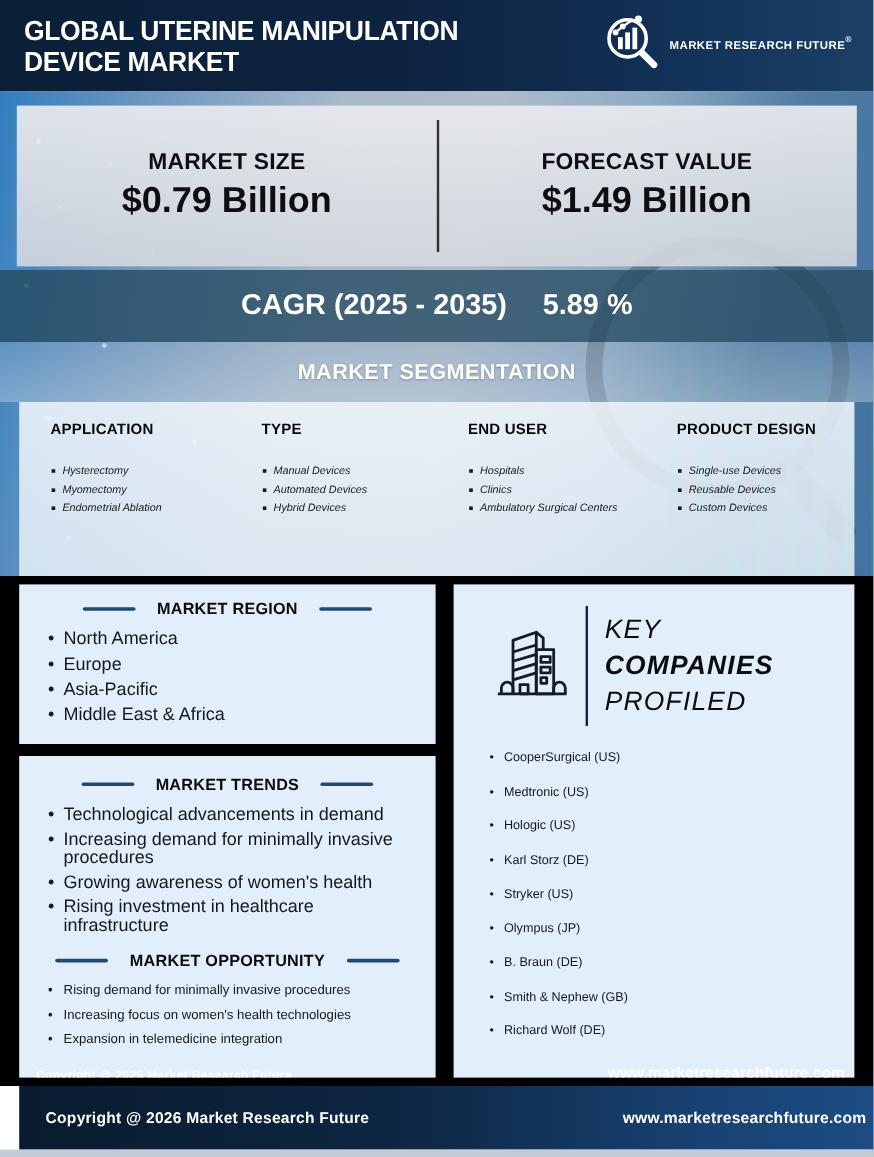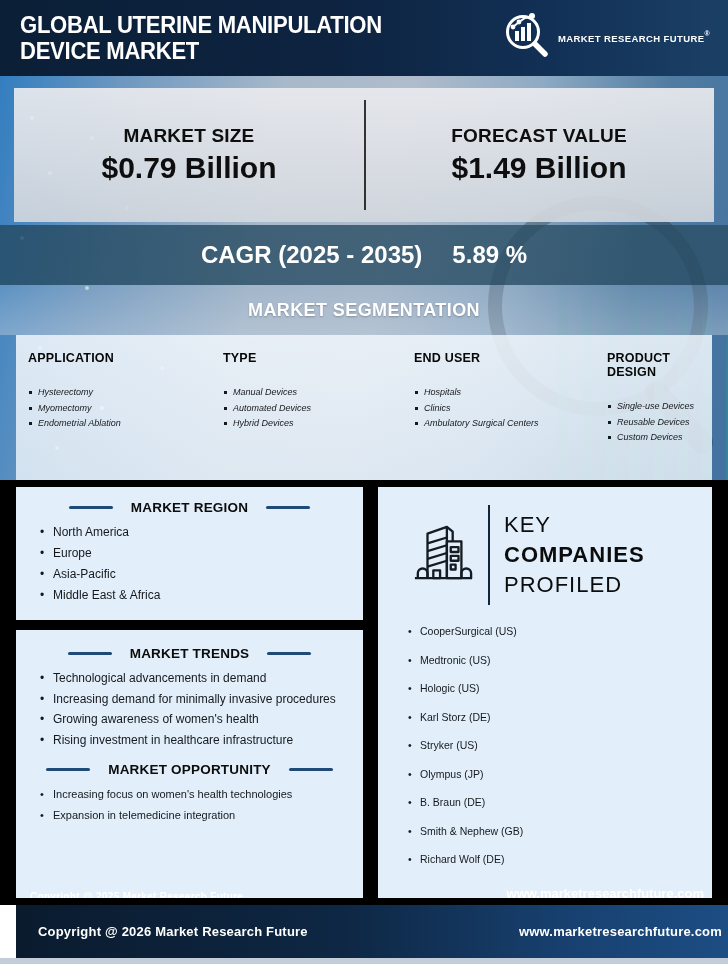--- a/index.html
+++ b/index.html
@@ -62,51 +62,51 @@
     position:absolute; left:0; right:0; top:209px; height:50px;
     background:linear-gradient(180deg, rgba(150,175,200,0.30), rgba(190,205,220,0.45));
     display:flex; align-items:center; justify-content:center;
   }
   .seg-title { color:#fff; font-weight:bold; font-size:18px; letter-spacing:0.4px; text-shadow:0 1px 2px rgba(0,0,0,0.25); }
 
   
   .seg-panel {
     position:absolute; left:16px; right:16px; top:259px; height:175px;
     background:linear-gradient(180deg, rgba(240,246,252,0.88), rgba(228,238,247,0.85));
-    display:grid; grid-template-columns:176px 172px 174px 1fr; padding:16px 0 0 12px;gap:19px;
+    display:grid; grid-template-columns:176px 172px 174px 1fr; padding:16px 0 0 26px;
   }
   .seg-col-heading { font-size:12.5px; font-weight:bold; color:#070707; letter-spacing:0.2px; margin-bottom:20px; }
   .seg-item { font-size:9px; color:#15181c; line-height:15.5px; position:relative; padding-left:10px;font-style:italic; }
   .seg-item::before { content:""; position:absolute; left:1px; top:6px; width:3px; height:3px; background:#15181c; }
 
   
   .main { position:absolute; left:0; top:480px; width:728px; height:425px; background:#000000; }
   .col-left { position:absolute; left:16px; top:7px; width:347px; }
   .col-right { position:absolute; left:378px; top:7px; width:334px; height:411px; background:#e2effb; overflow:hidden; }
 
   .panel { background:#e2effb; }
   .panel-region { height:133px; margin-bottom:10px; padding-top:13px; }
   .panel-trends-opp { height:268px; padding-top:16px; position:relative; overflow:hidden; }
 
   .panel-heading { display:flex; align-items:center; justify-content:center; gap:18px; margin-bottom:10px; }
   .heading-dash { width:44px; height:3px; background:#1f4a78; border-radius:2px; }
   .panel-heading-text { font-size:13.5px; font-weight:bold; color:#0c0c0c; letter-spacing:0.2px; }
 
   .bullet-list { list-style:none; padding:0 14px 0 24px; }
-  .bullet-list li { font-size:12px; color:#15181c; line-height:15.5px; position:relative; padding-left:13px; margin-bottom:5px; }
+  .bullet-list li { font-size:15px; color:#15181c; line-height:15.5px; position:relative; padding-left:13px; margin-bottom:5px; }
   .panel-region .bullet-list li { margin-bottom:5.5px; }
   .bullet-list li::before { content:"•"; position:absolute; left:0; top:0; color:#15181c; }
   .opp-block { margin-top:14px; }
   .opp-block .bullet-list li { font-size:11px; }
 
   .ghost-copyright { position:absolute; left:14px; bottom:-4px; color:#ffffff; font-weight:bold; font-size:10px; letter-spacing:0.3px; white-space:nowrap; }
   .ghost-website { position:absolute; right:8px; bottom:-3px; color:#ffffff; font-weight:bold; font-size:13px; white-space:nowrap; }
 
   
-  .kc-header { display:flex; align-items:center; gap:14px; padding:18px 0 6px 34px; }
+  .kc-header { display:flex; align-items:center; gap:14px; padding:18px 0 6px 34px;font-style:italic; }
   .kc-divider { width:2px; height:100px; background:#13253a; }
   .kc-title { font-size:22px; color:#0c0c0c; letter-spacing:1px; line-height:30px; }
   .kc-title .bold { font-weight:bold; }
   .kc-list { list-style:none; padding:14px 0 0 30px; }
   .kc-list li { font-size:10.5px; color:#15181c; position:relative; padding-left:12px; margin-bottom:16.5px; }
   .kc-list li::before { content:"•"; position:absolute; left:0; top:0; color:#15181c; }
 
   
   .footer {
     position:absolute; left:16px; top:905px; width:728px; height:53px;
@@ -229,20 +229,21 @@
           <li>Rising investment in healthcare infrastructure</li>
         </ul>
 
         <div class="opp-block">
           <div class="panel-heading">
             <span class="heading-dash"></span>
             <span class="panel-heading-text">MARKET OPPORTUNITY</span>
             <span class="heading-dash"></span>
           </div>
           <ul class="bullet-list">
+            <li>Rising demand for minimally invasive procedures</li>
             <li>Increasing focus on women's health technologies</li>
             <li>Expansion in telemedicine integration</li>
           </ul>
         </div>
 
         <div class="ghost-copyright">Copyright @ 2025 Market Research Future</div>
       </div>
     </div>
 
     <div class="col-right">

